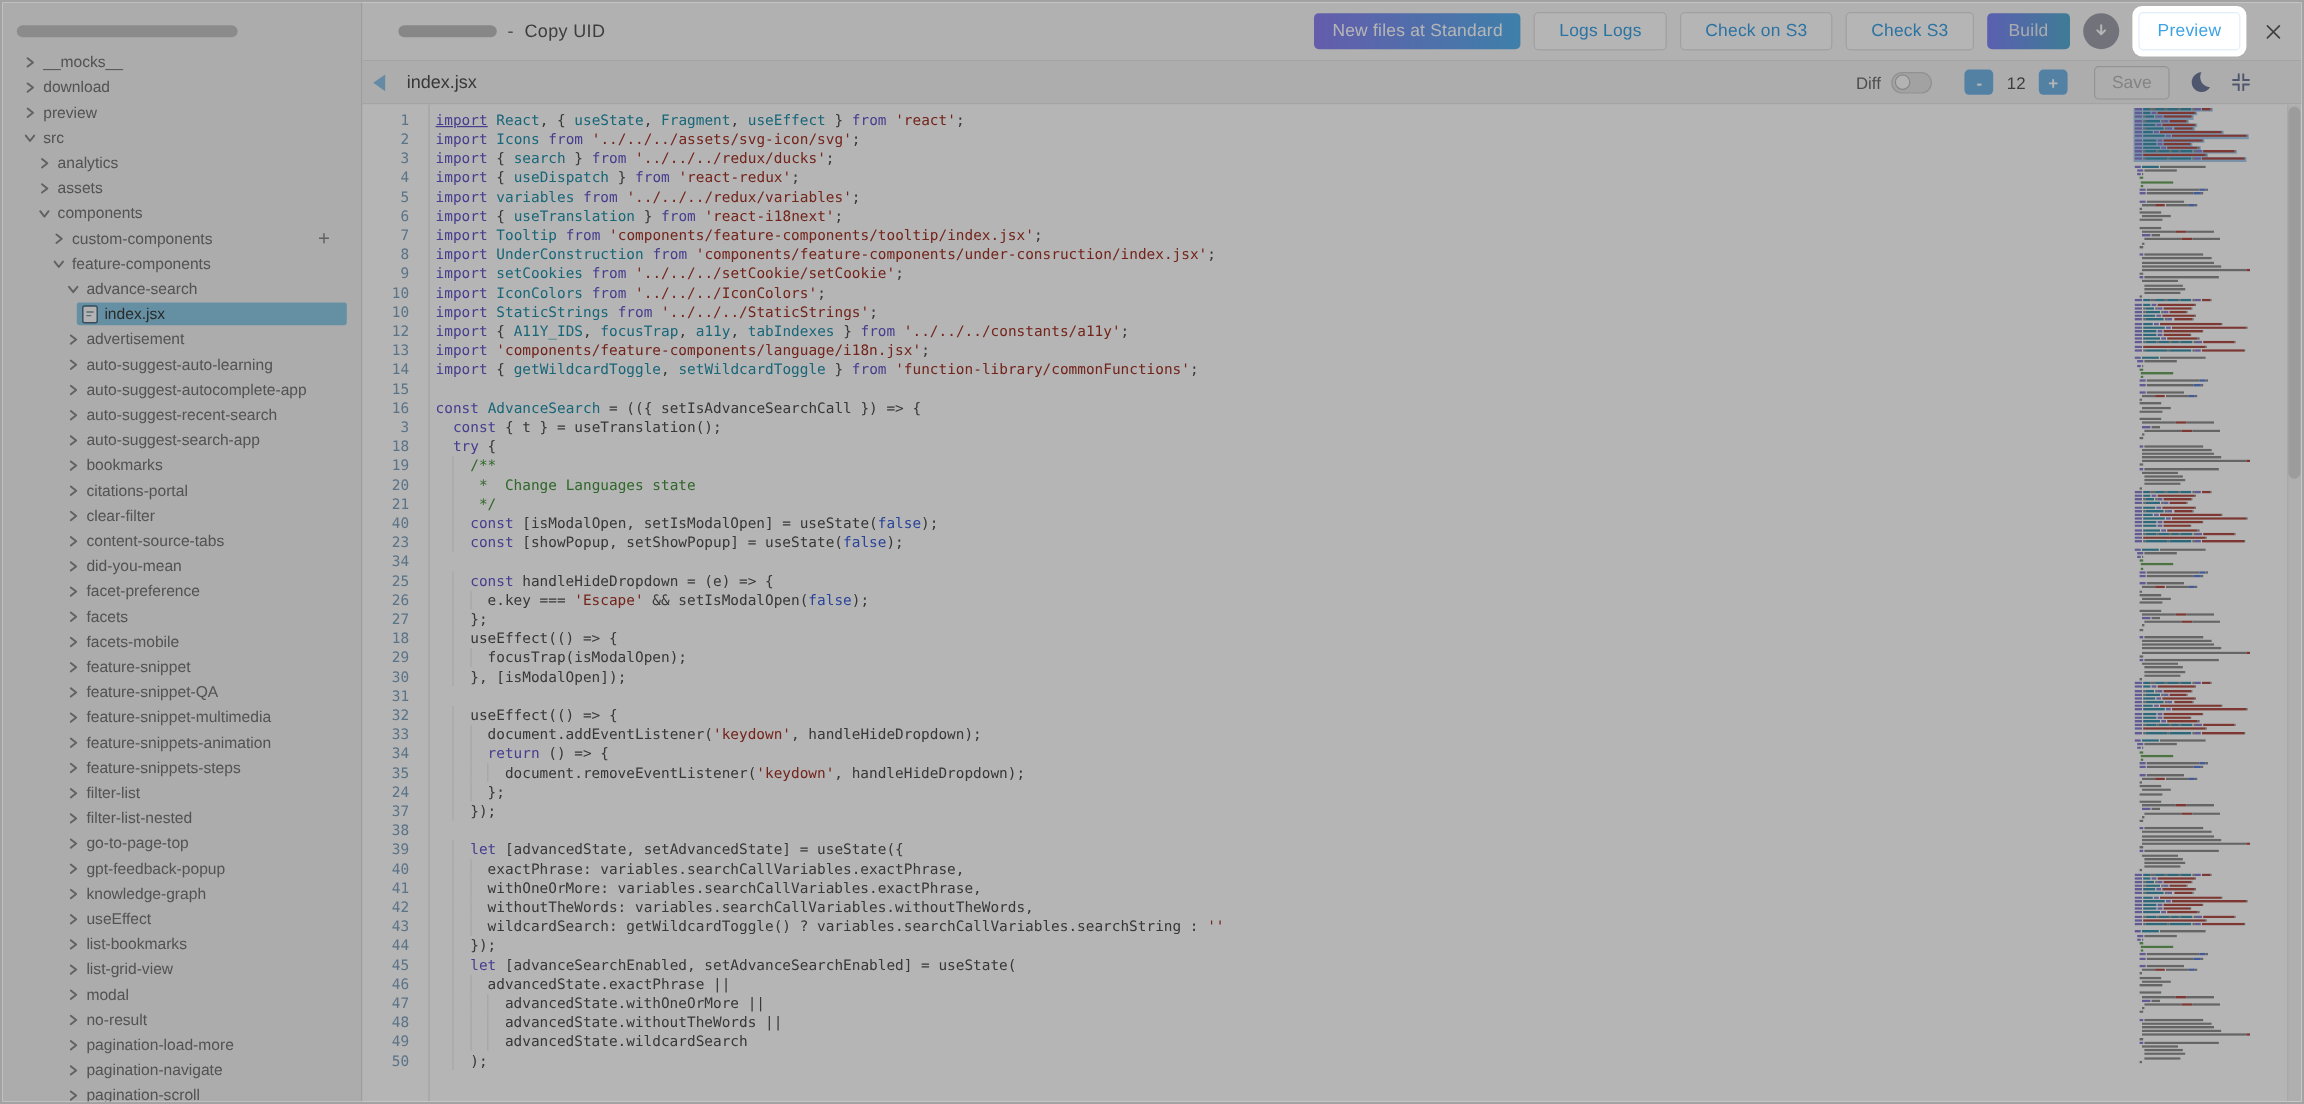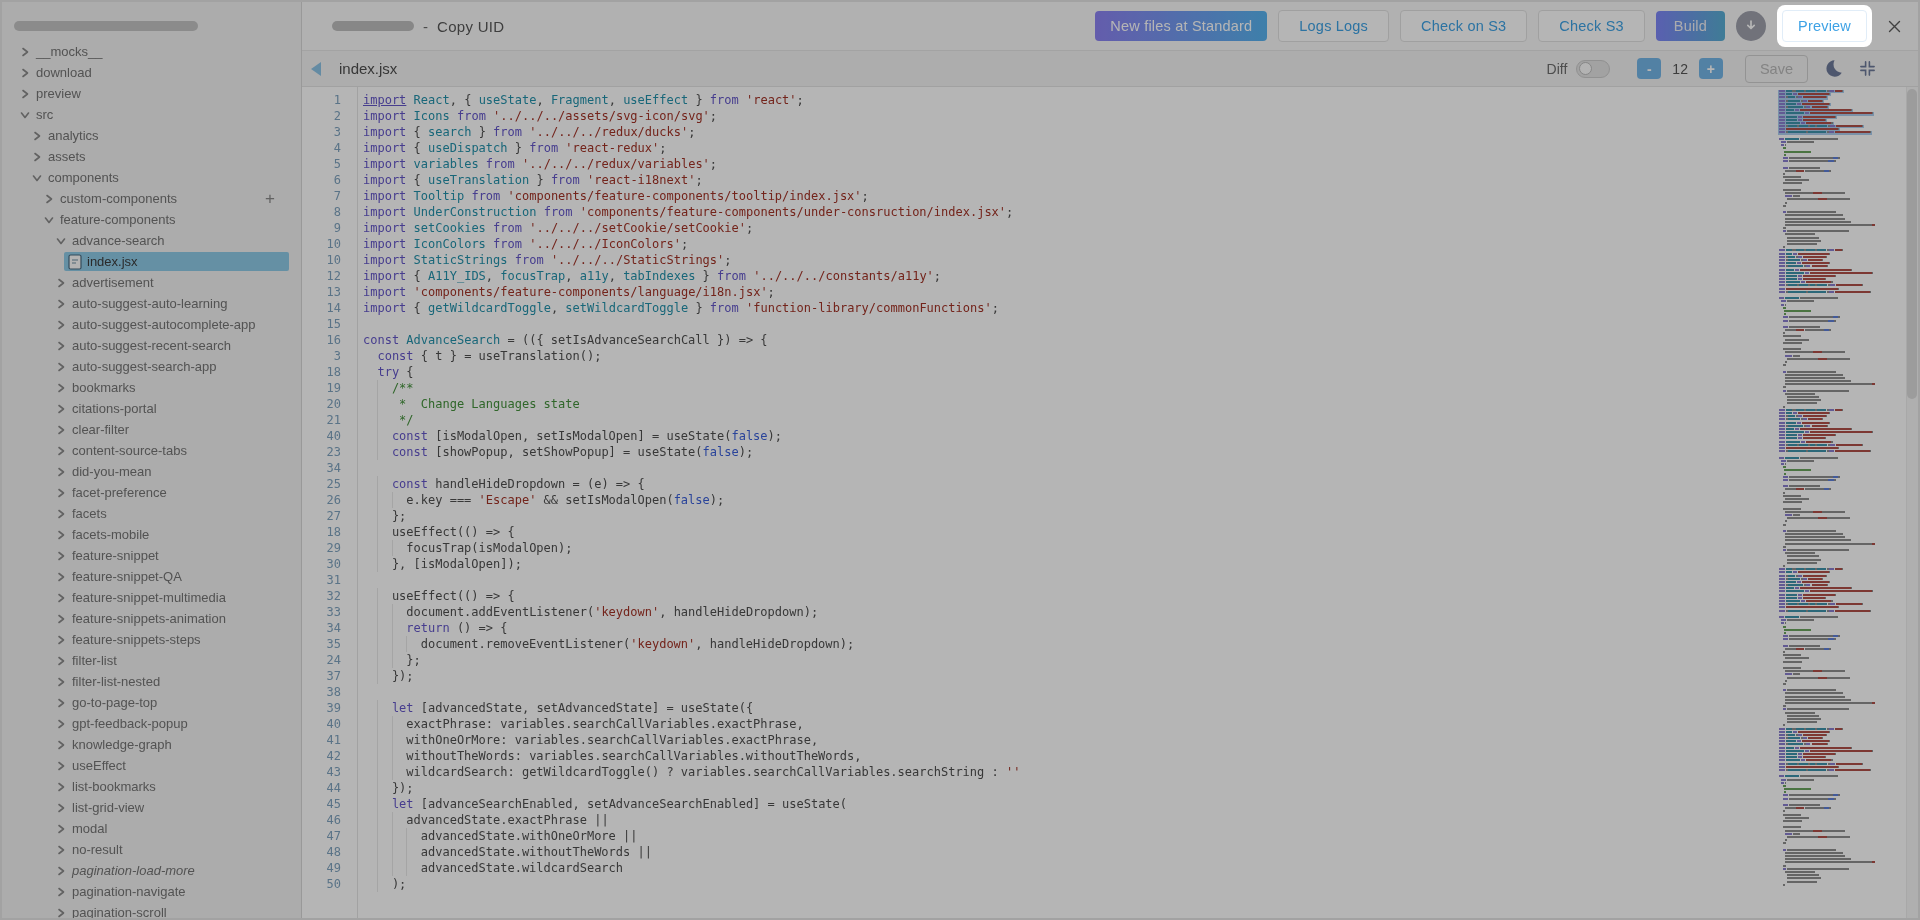--- a/index.html
+++ b/index.html
@@ -491,21 +491,21 @@
         <div class="tree-row" style="padding-left: 50px;">
           <div class="row-inner">
             <span class="chev">
               <svg width="10" height="10" viewBox="0 0 10 10">
                 <polyline points="3,1.5 7.5,5 3,8.5" fill="none" stroke="#8a8a8a" stroke-width="1.6" stroke-linecap="round" stroke-linejoin="round"></polyline>
               </svg>
             </span>
             <span class="lbl">no-result</span>
           </div>
         </div>
-        <div class="tree-row" style="padding-left: 50px; font-style: italic;">
+        <div class="tree-row" style="padding-left: 50px;">
           <div class="row-inner">
             <span class="chev">
               <svg width="10" height="10" viewBox="0 0 10 10">
                 <polyline points="3,1.5 7.5,5 3,8.5" fill="none" stroke="#8a8a8a" stroke-width="1.6" stroke-linecap="round" stroke-linejoin="round"></polyline>
               </svg>
             </span>
             <span class="lbl">pagination-load-more</span>
           </div>
         </div>
         <div class="tree-row" style="padding-left: 50px;">

